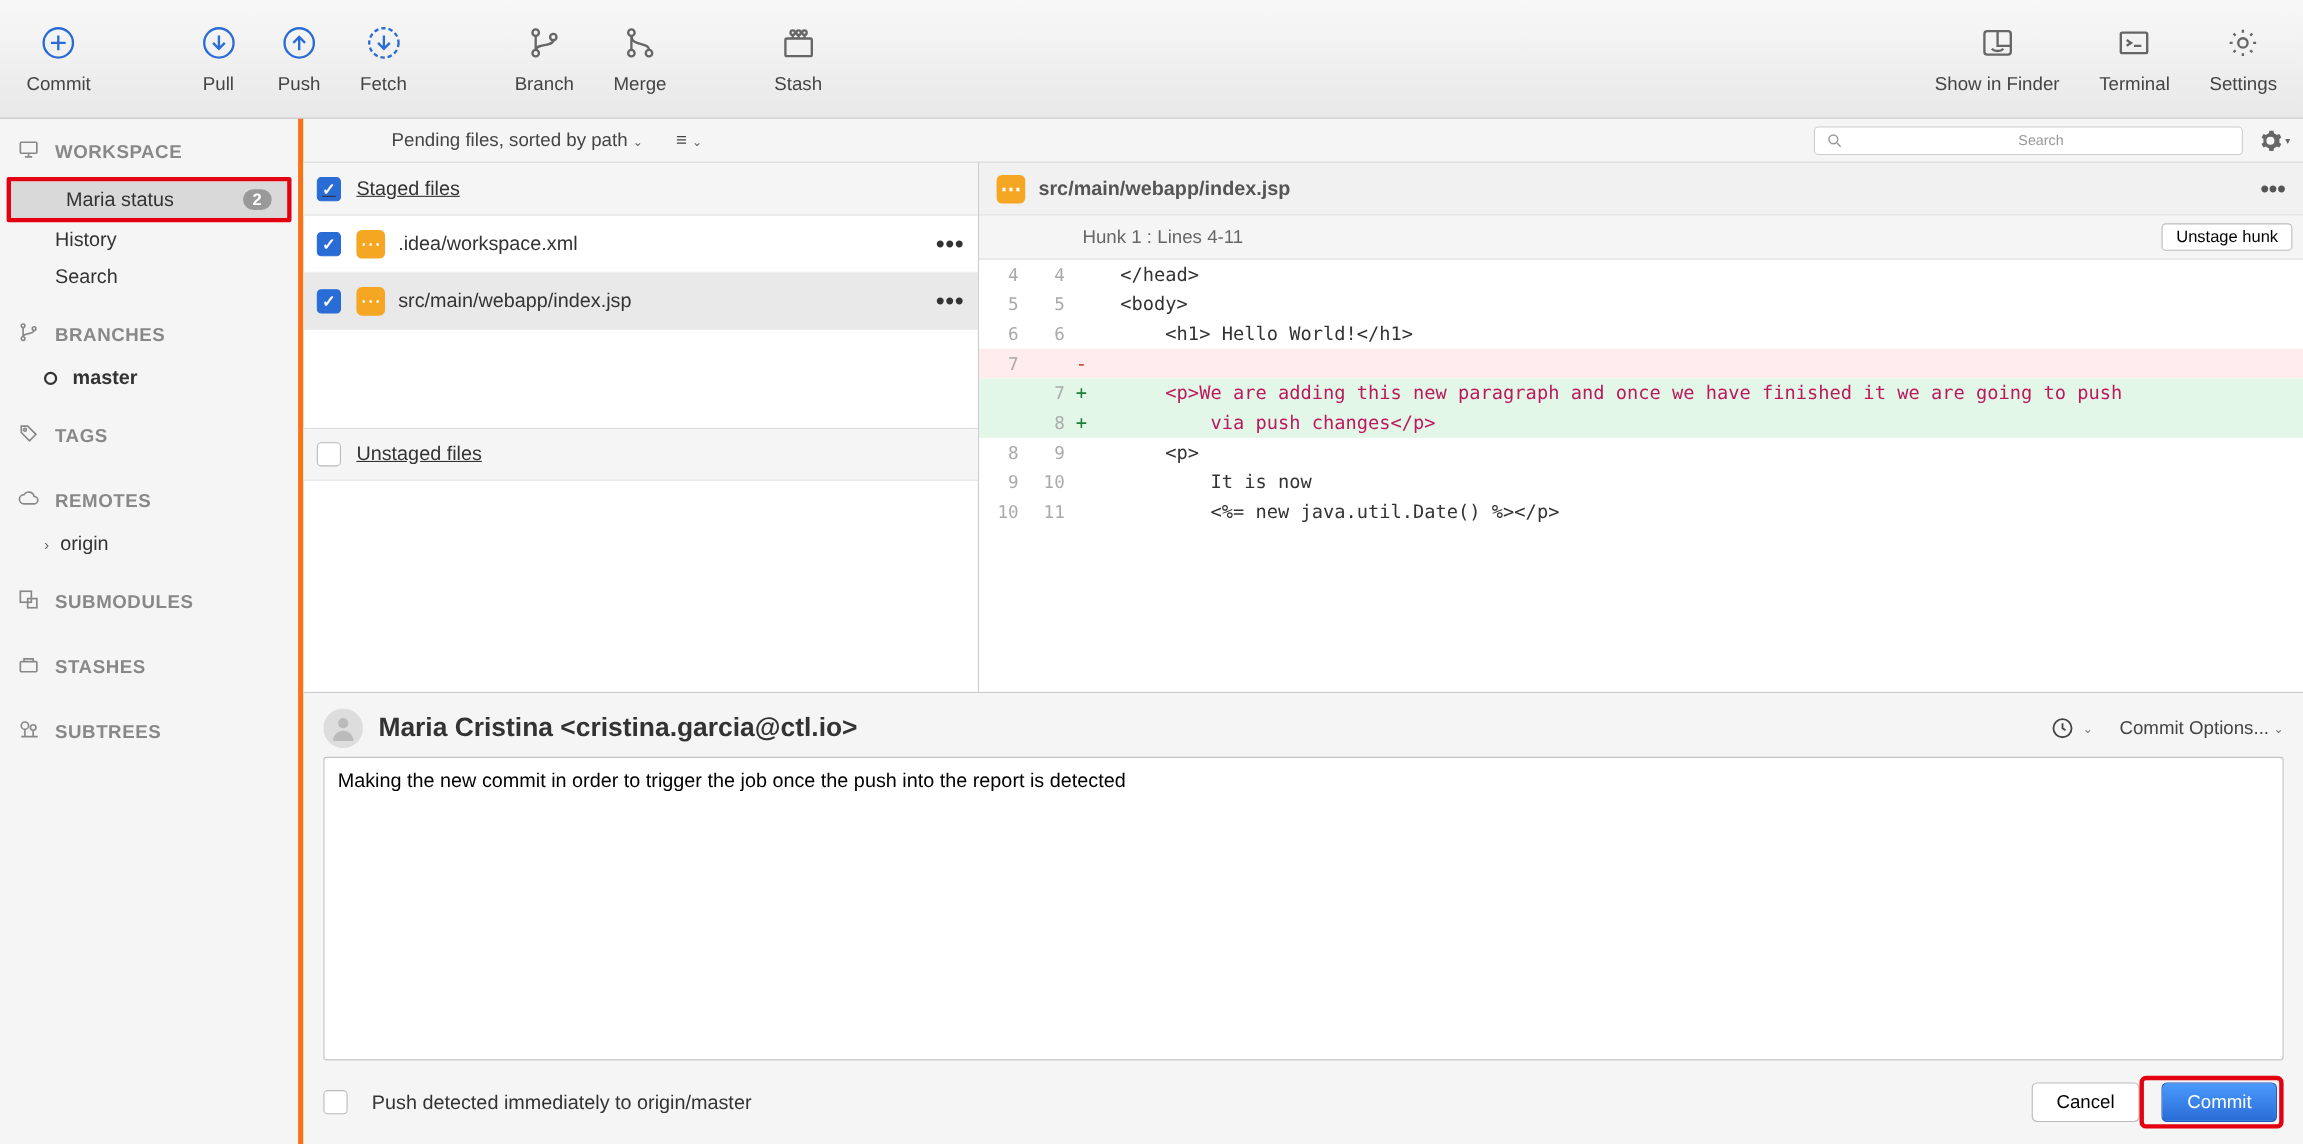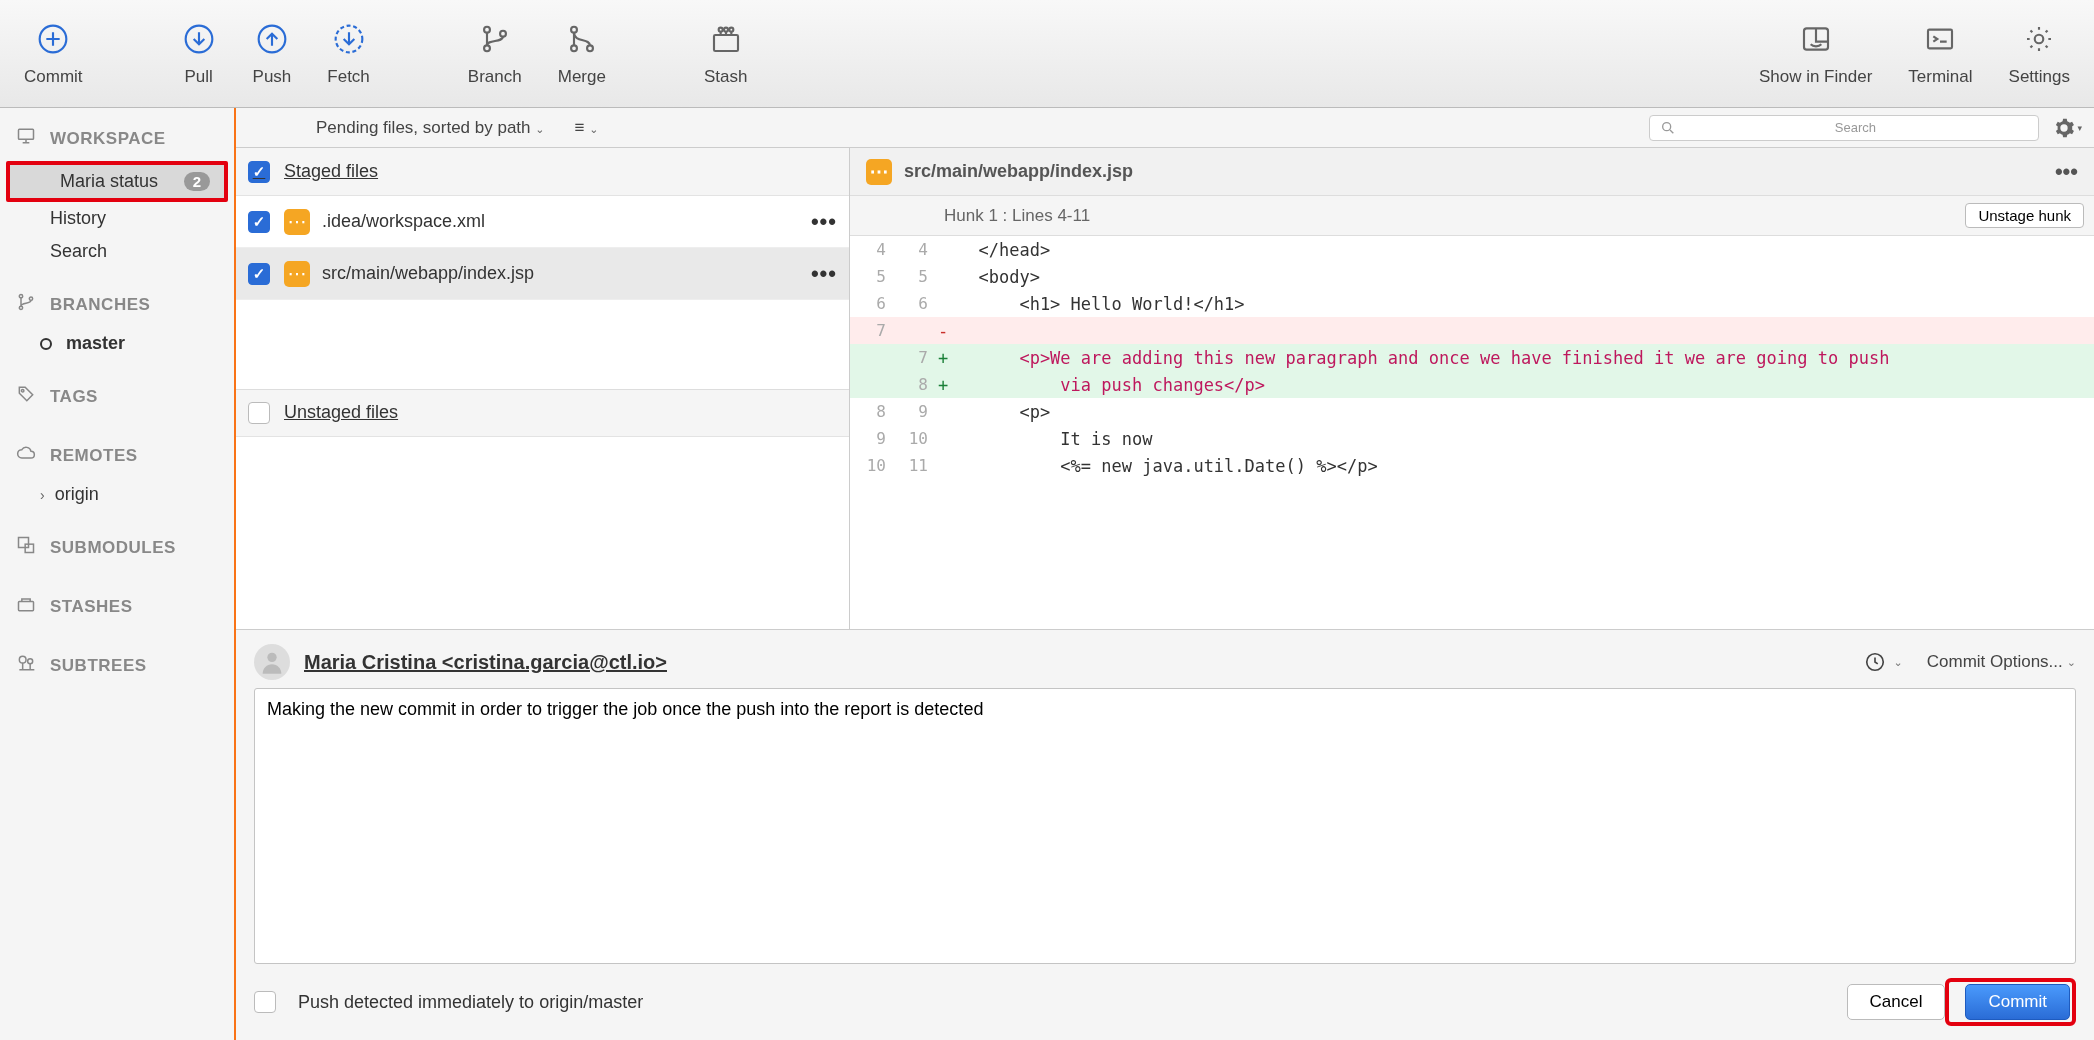--- a/index.html
+++ b/index.html
@@ -39,23 +39,23 @@
 }
 .tb-icon.gray { color: #666; }
 .tb-icon svg { width: 32px; height: 32px; }
 .tb-btn.right .tb-icon { color: #666; }
 
 .main {
   display: flex;
   height: calc(100% - 108px);
 }
 .sidebar {
-  width: 236px;
+  width: 276px;
   background: #f5f5f5;
-  border-right: 2px solid #f97316;
+  border-right: 5px solid #f97316;
   padding: 8px 0;
   overflow-y: auto;
 }
 .sb-section-header {
   display: flex;
   align-items: center;
   padding: 10px 14px;
   font-size: 17px;
   font-weight: 600;
   color: #888;
@@ -252,21 +252,21 @@
 }
 .avatar {
   width: 36px; height: 36px;
   border-radius: 50%;
   background: #ddd;
   margin-right: 14px;
   display: flex; align-items: center; justify-content: center;
   color: #fff;
 }
 .avatar svg { width: 28px; height: 28px; }
-.author-name { font-size: 20px; font-weight: 600; text-decoration: underline; }
+.author-name { font-size: 24px; font-weight: 600; }
 .author-row .spacer { flex: 1; }
 .history-dd, .commit-opts {
   display: flex; align-items: center;
   font-size: 17px; color: #444;
   cursor: pointer; margin-left: 24px;
 }
 .history-dd svg { width: 22px; height: 22px; margin-right: 4px; }
 .dd-caret { font-size: 11px; margin-left: 4px; color: #777; }
 .commit-msg {
   width: 100%;

